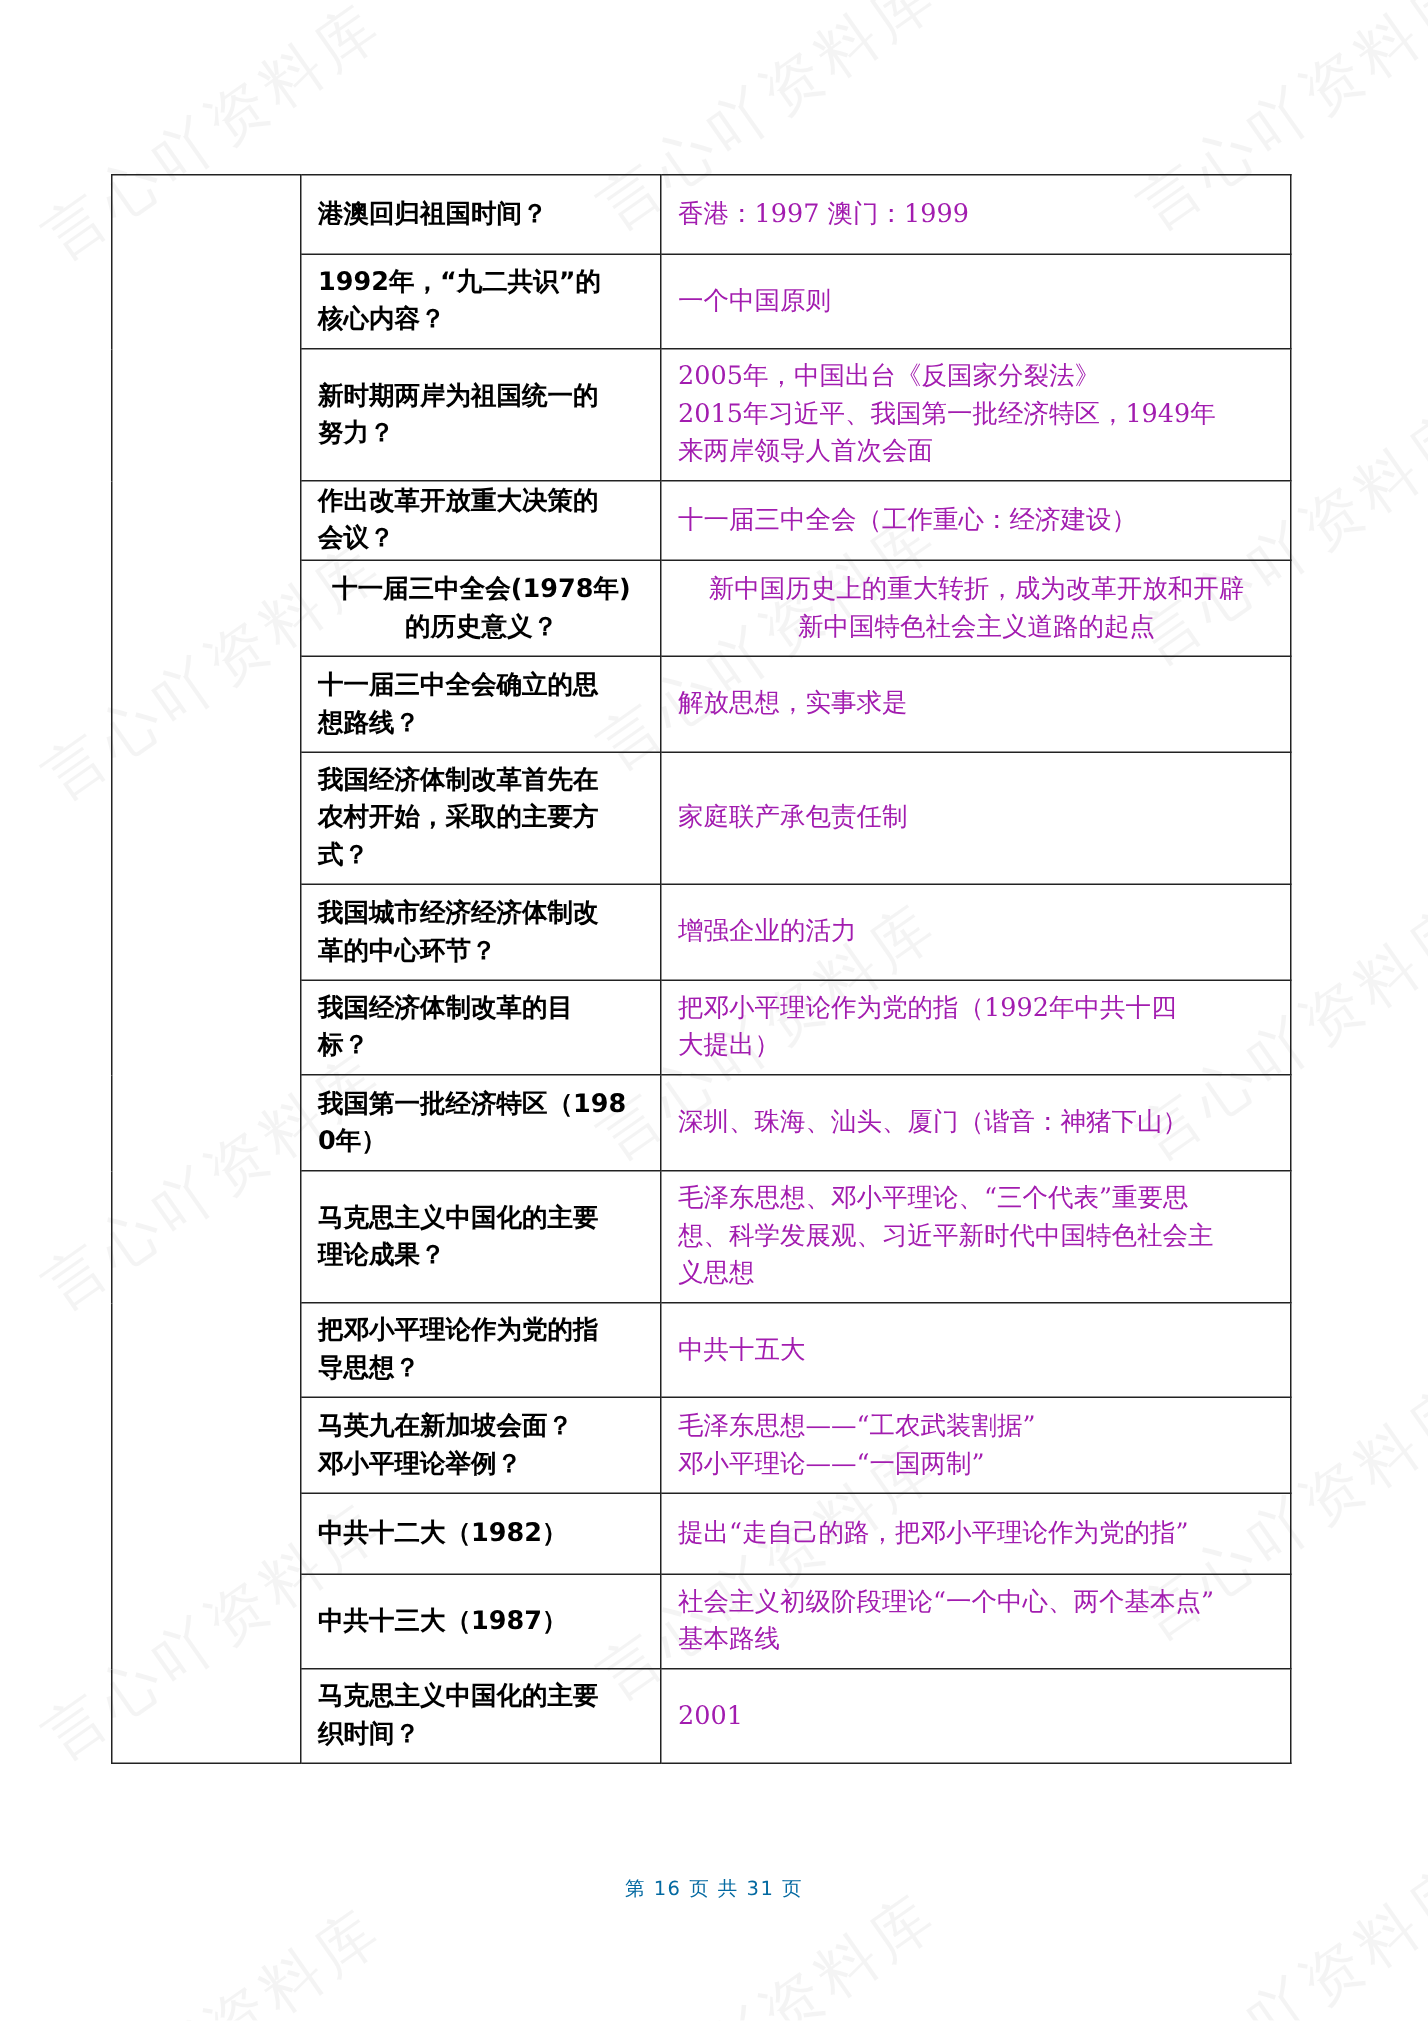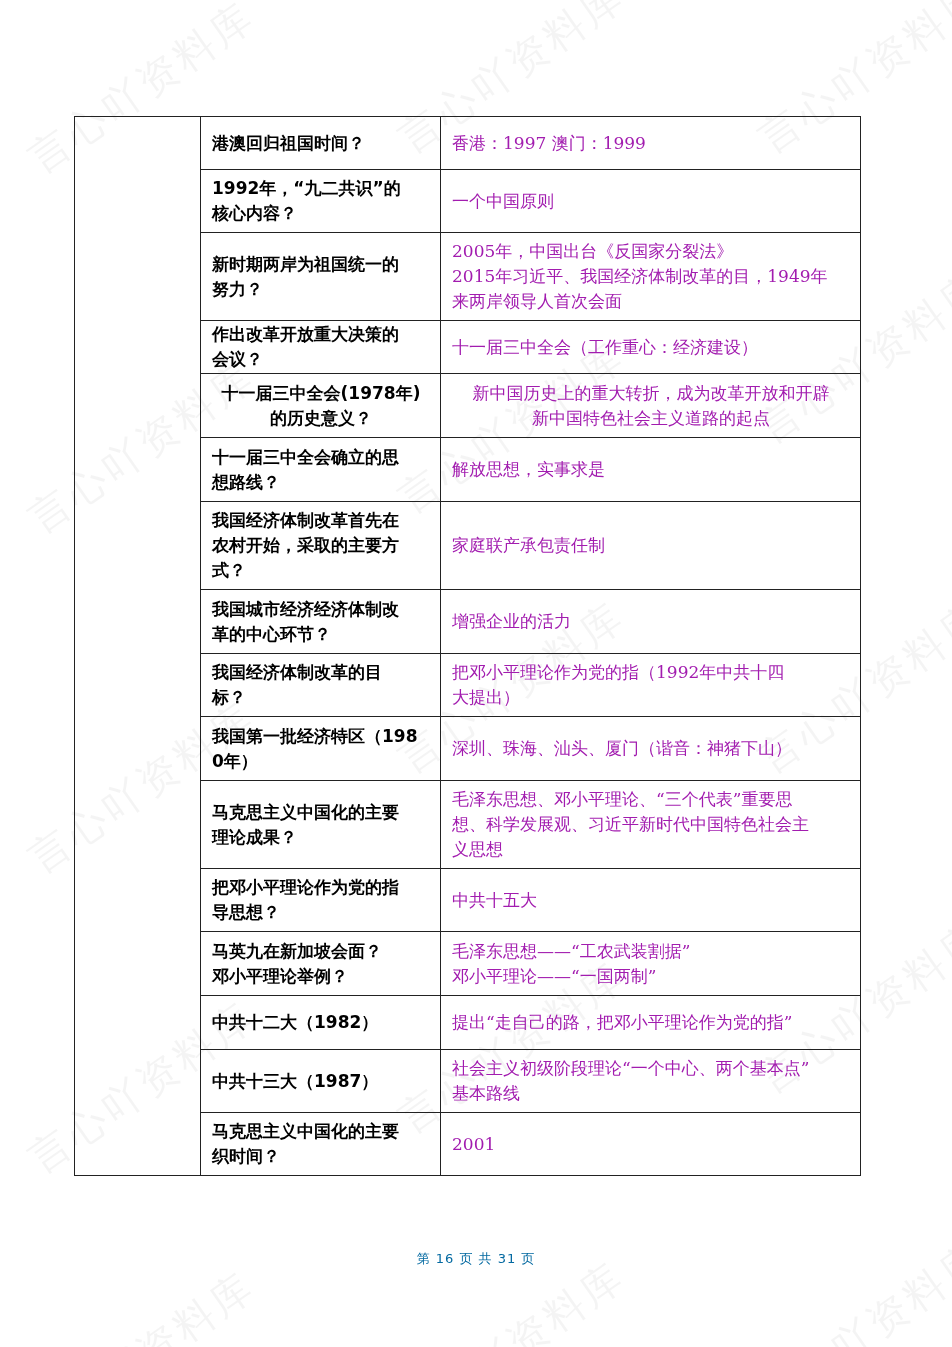--- a/index.html
+++ b/index.html
@@ -59,21 +59,21 @@
           <span class="line">一个中国原则</span>
         </td>
       </tr>
       <tr style="height: 88px;">
         <td class="q">
           <span class="line">新时期两岸为祖国统一的</span>
           <span class="line">努力？</span>
         </td>
         <td class="a">
           <span class="line">2005年，中国出台《反国家分裂法》</span>
-          <span class="line">2015年习近平、我国经济体制改革的目，1949年</span>
+          <span class="line">2015年习近平、我国第一批经济特区，1949年</span>
           <span class="line">来两岸领导人首次会面</span>
         </td>
       </tr>
       <tr style="height: 53px;">
         <td class="q">
           <span class="line">作出改革开放重大决策的</span>
           <span class="line">会议？</span>
         </td>
         <td class="a">
           <span class="line">十一届三中全会（工作重心：经济建设）</span>

